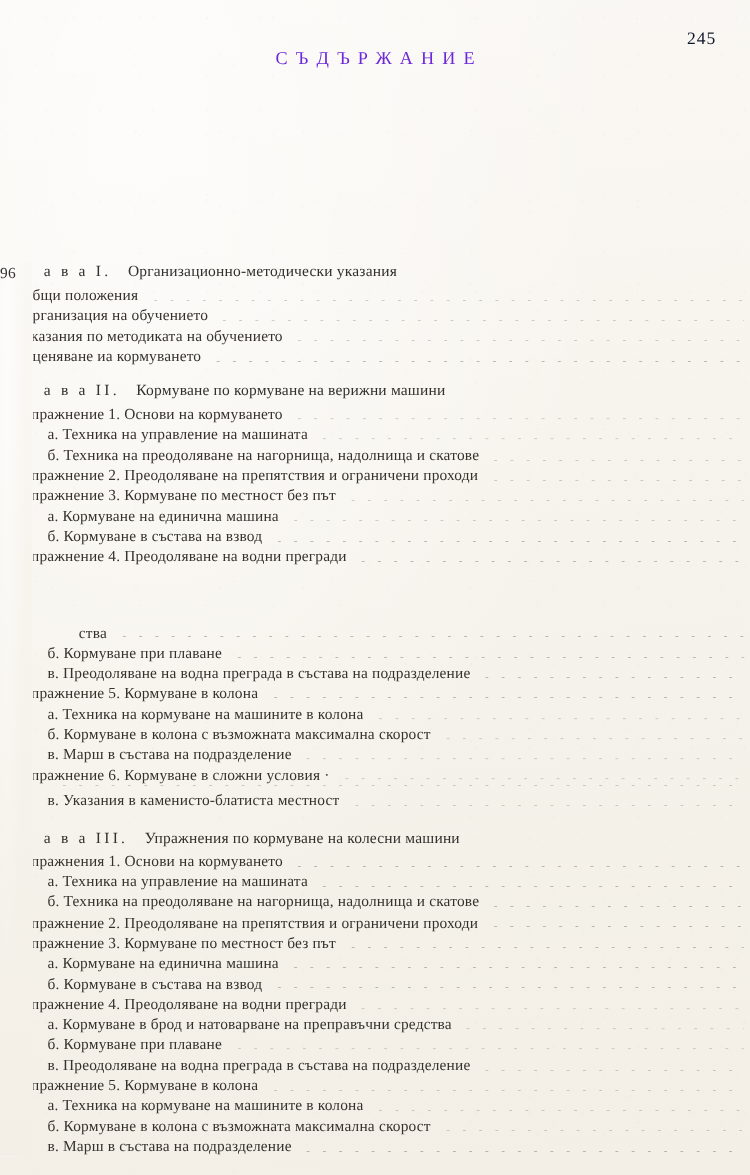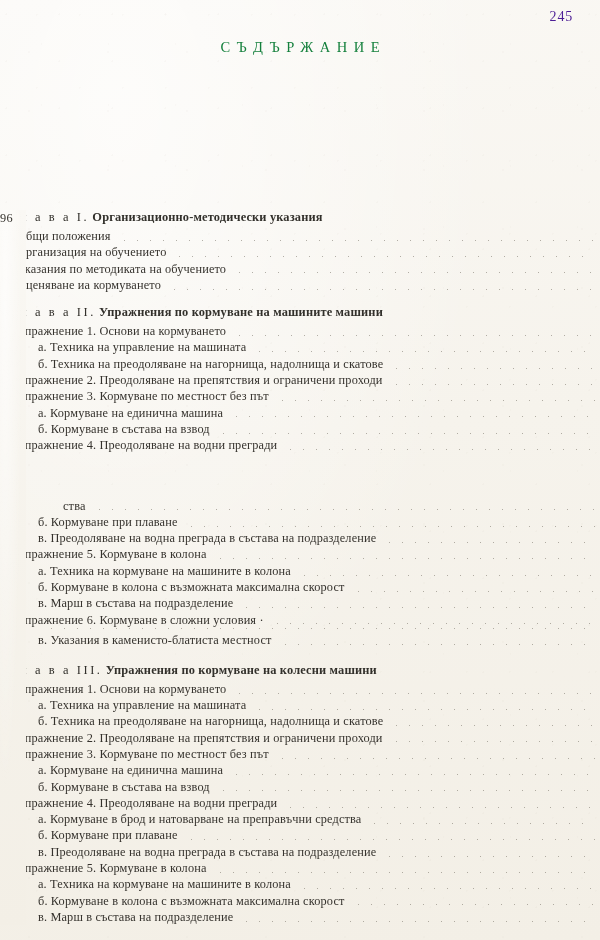--- a/index.html
+++ b/index.html
@@ -41,21 +41,21 @@
 
   
   .doc-title {
     text-align: center;
     margin: 0;
     padding-top: 39px;
     font-size: 14.5px;
     font-weight: normal;
     letter-spacing: 6.5px;
     text-indent: 6.5px;
-    color: #15803d;
+    color: #6d28d9;
   }
 
   
   .toc {
     margin: 0;
     padding: 0;
     list-style: none;
     position: absolute;
     top: 210px;
     left: 0;
@@ -64,22 +64,23 @@
   .chapter-head {
     font-size: 12.4px;
     color: #32302b;
     padding: 0 0 3px 5px;
     white-space: nowrap;
   }
   .chapter-head .ch-word {
     letter-spacing: 2.6px;
   }
   .chapter-head .ch-title {
-    font-weight: bold;
+    font-weight: normal;
     letter-spacing: 0.15px;
+    margin-left: 10px;
   }
   .ch2 { padding-top: 7px; }
   .ch3 { padding-top: 9px; }
 
   .entry {
     display: flex;
     align-items: flex-end;
     font-size: 12.3px;
     line-height: 16.3px;
     color: #35322d;
@@ -109,24 +110,24 @@
   .lvl1 { padding-left: 38px; }
   .entry.noleader .leader { background: none; }
   .entry.wrapline { padding-left: 63px; margin-top: 44px; }
 
   .sec-gap { height: 5px; }
 
   
   .folio {
     position: absolute;
     right: 27px;
-    bottom: 31px;
+    bottom: 16px;
     font-size: 14px;
     letter-spacing: 0.8px;
-    color: #4c1d95;
+    color: #0f172a;
   }
 </style>
 </head>
 <body>
 
 <div class="page"></div>
 <div class="grain"></div>
 
 <div class="content">
 
@@ -148,21 +149,21 @@
         <span class="label">Указания по методиката на обучението</span>
         <span class="leader"></span>
         <span class="page">12</span>
       </div>
       <div class="entry lvl0">
         <span class="label">Оценяване иа кормуването</span>
         <span class="leader"></span>
         <span class="page">17</span>
       </div>
       <div class="sec-gap"></div>
-      <div class="chapter-head ch2"><span class="ch-word">Г л а в а  II.</span><span class="ch-title"> Упражнения по кормуване на машините машини</span></div>
+      <div class="chapter-head ch2"><span class="ch-word">Г л а в а  II.</span><span class="ch-title"> Кормуване по кормуване на верижни машини</span></div>
       <div class="entry lvl0">
         <span class="label">Упражнение 1. Основи на кормуването</span>
         <span class="leader"></span>
         <span class="page">26</span>
       </div>
       <div class="entry lvl1">
         <span class="label">а. Техника на управление на машината</span>
         <span class="leader"></span>
         <span class="page">26</span>
       </div>

